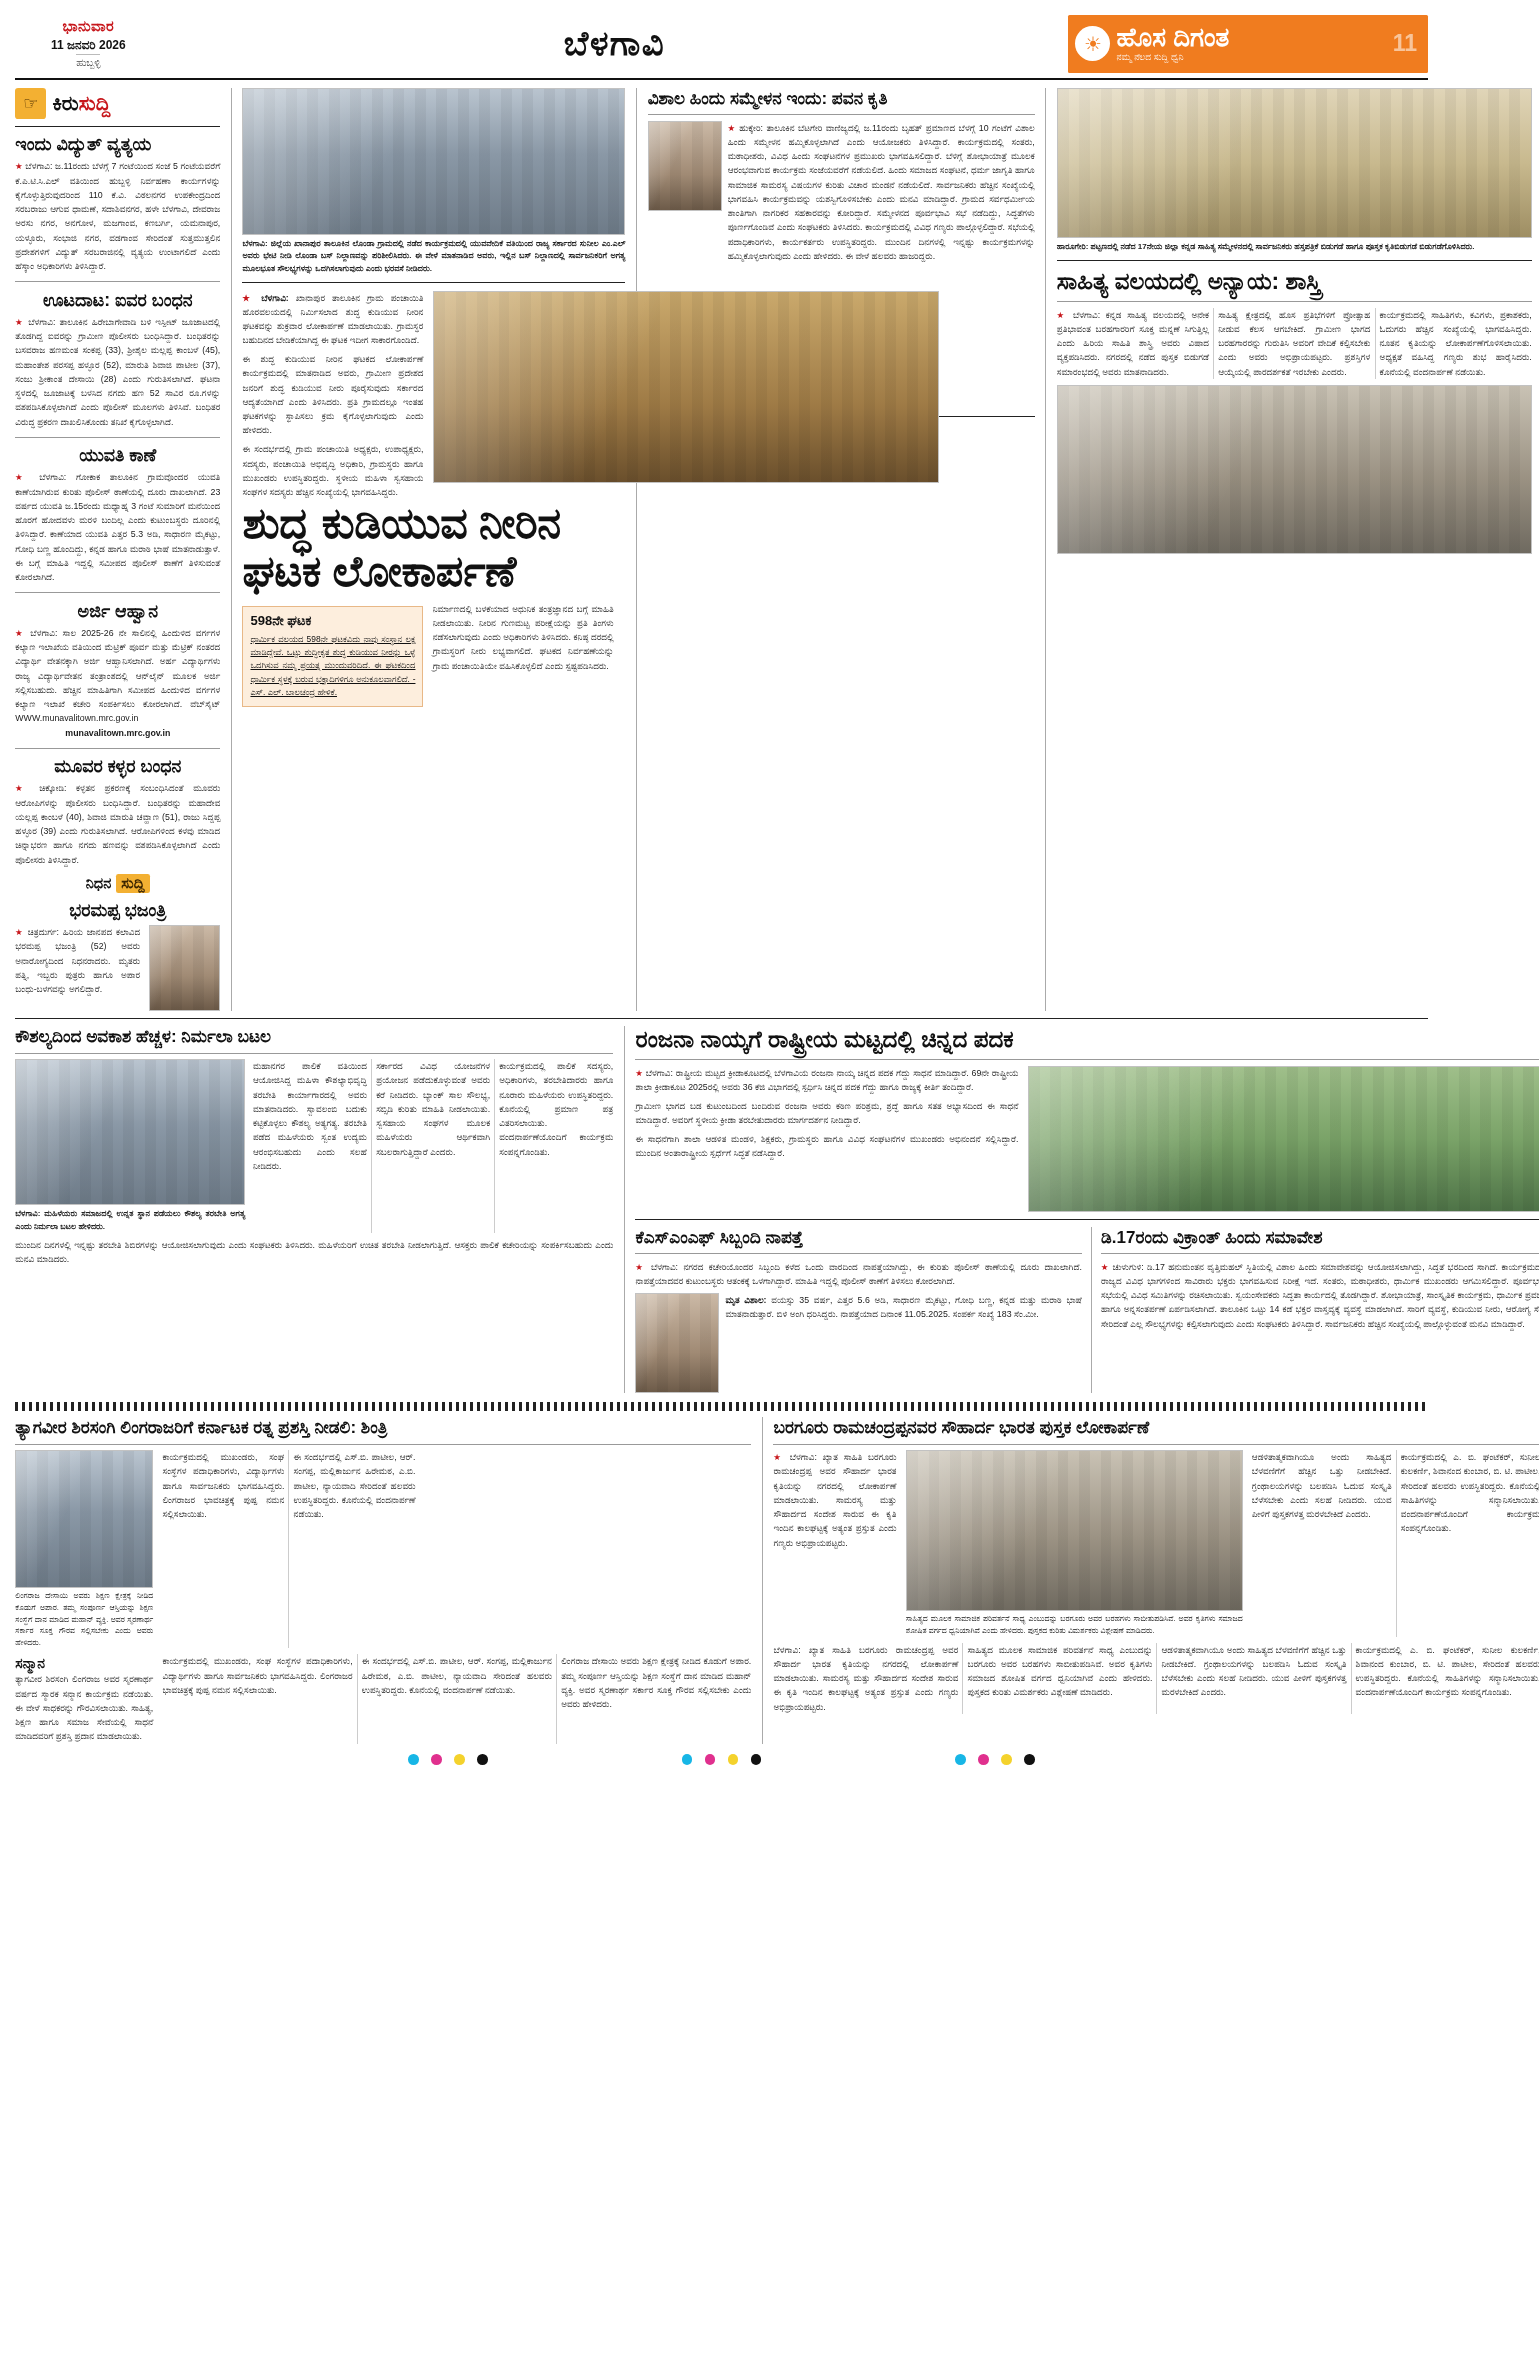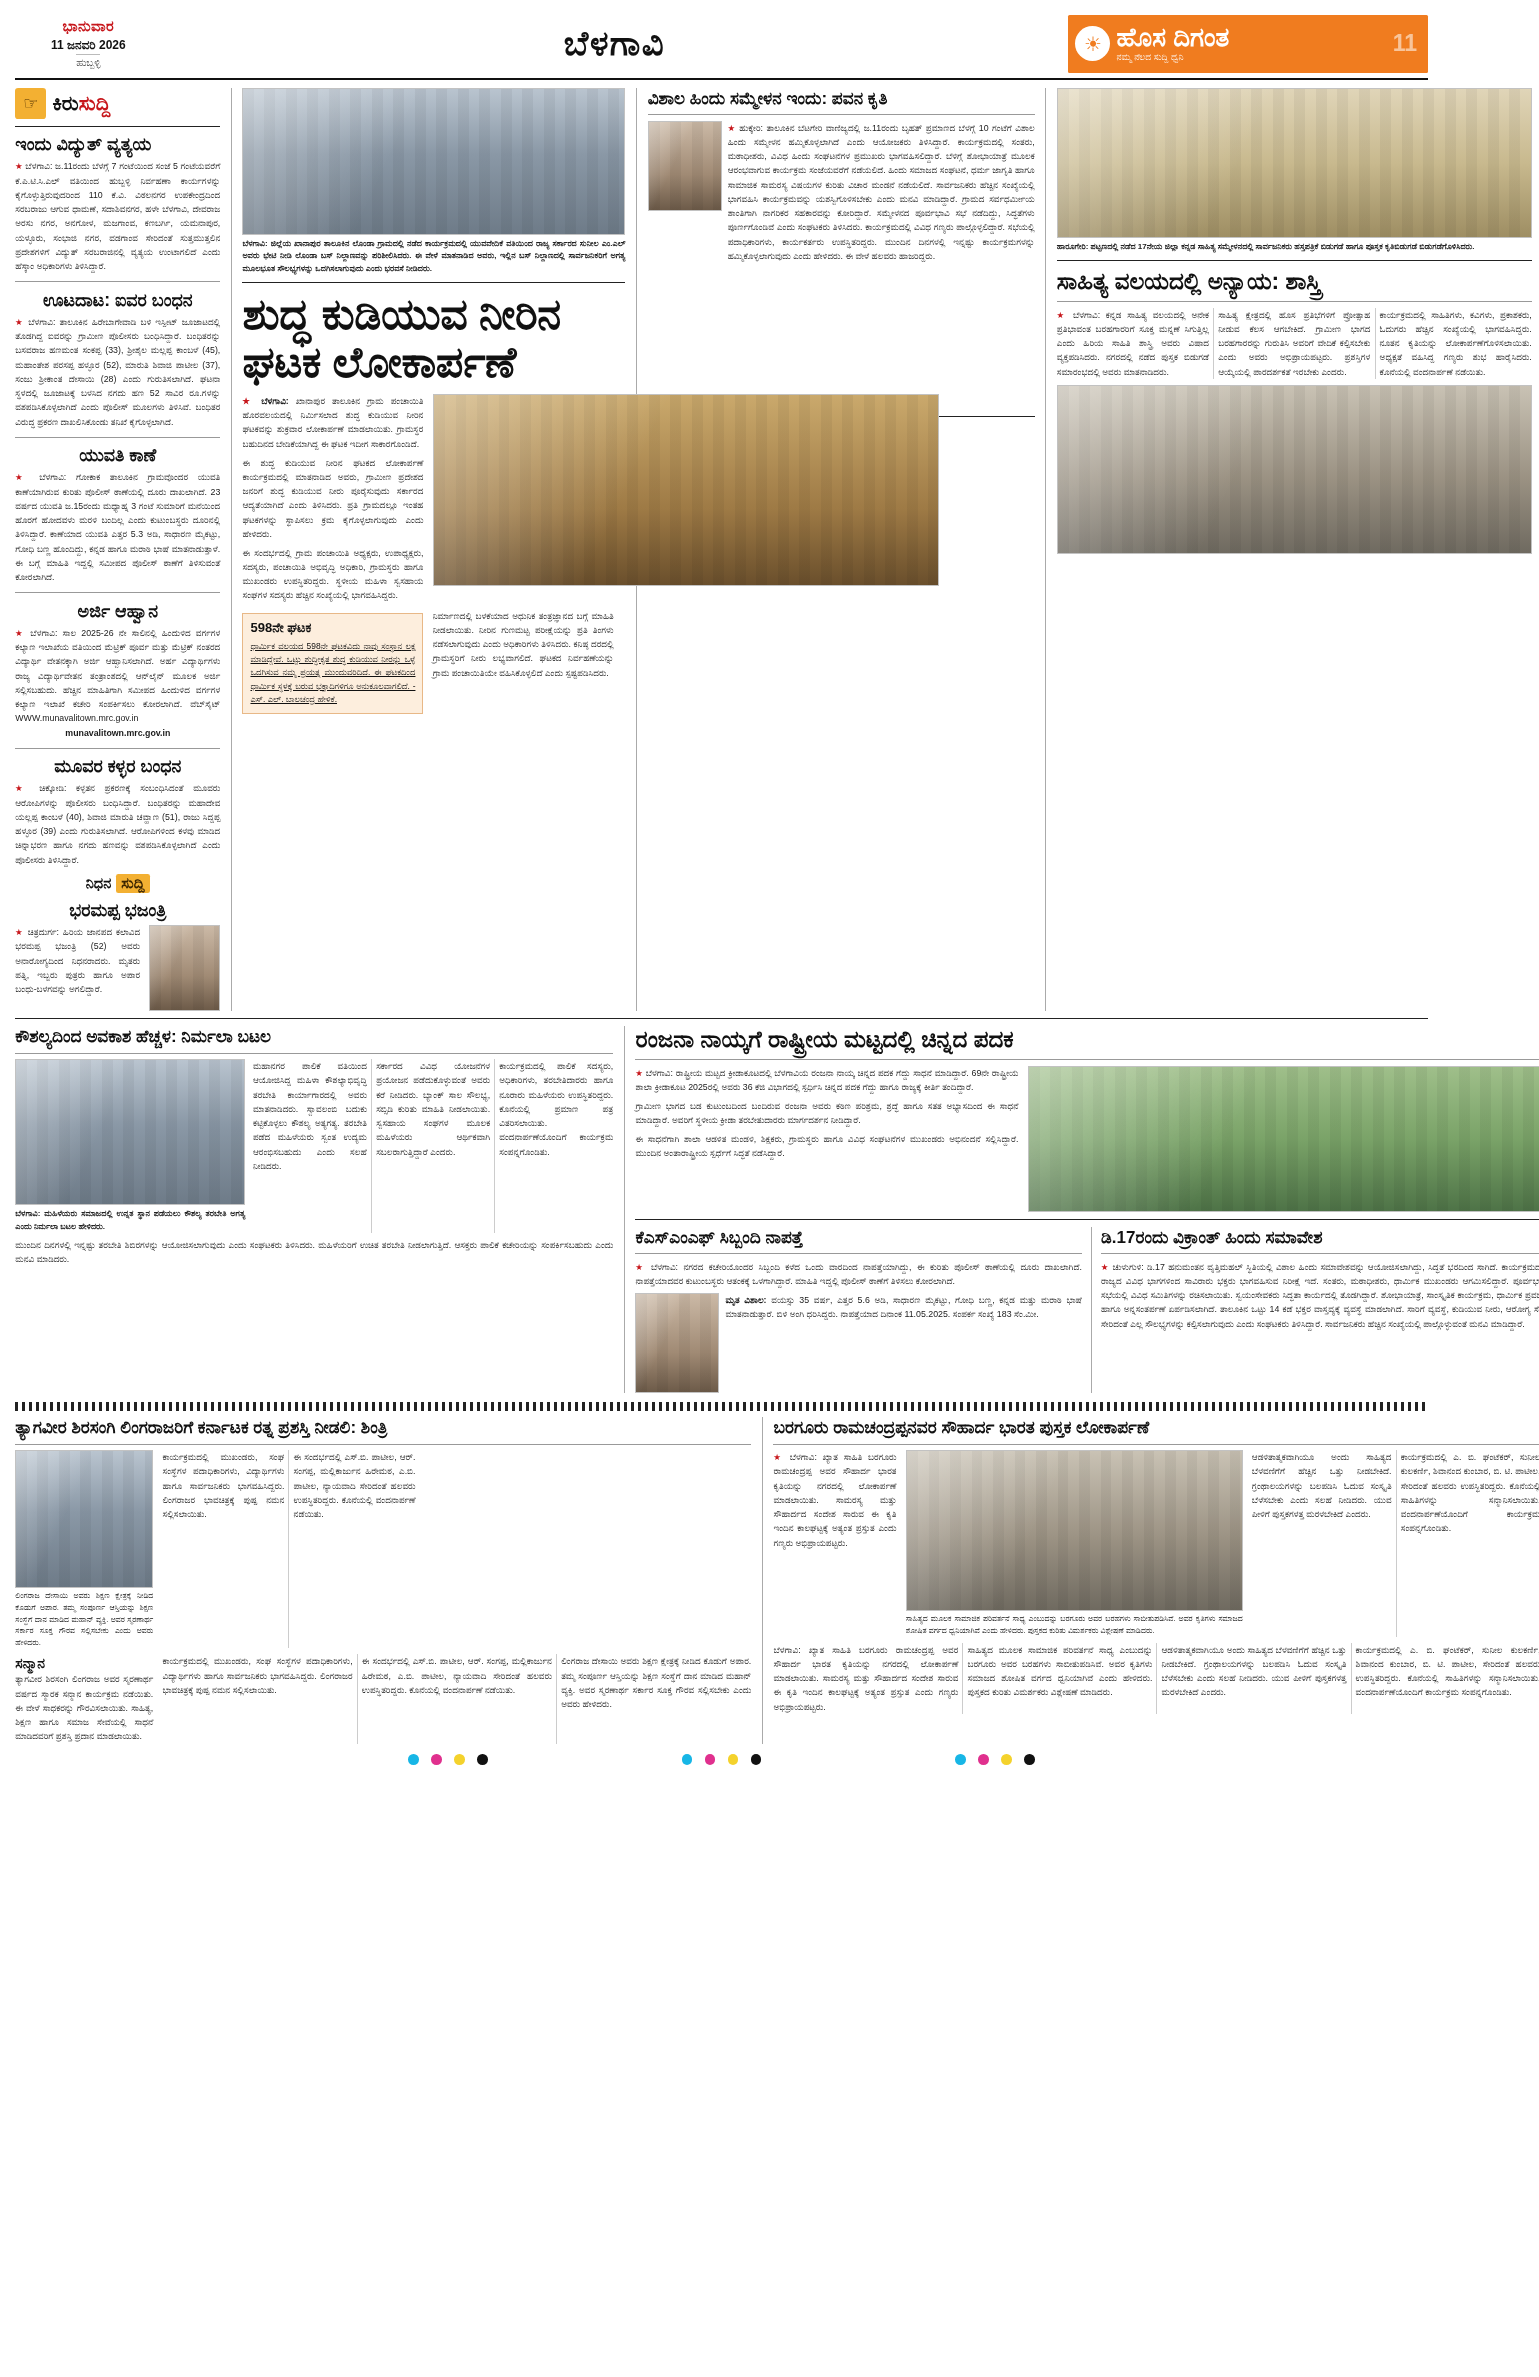--- a/index.html
+++ b/index.html
@@ -300,37 +300,37 @@
 
     <div class="vline"></div>
 
     <div class="col">
       <div class="photo ph-group" style="height:147px;"></div>
       <div class="cap">
         <span class="cap-loc">ಬೆಳಗಾವಿ: ಜಿಲ್ಲೆಯ ಖಾನಾಪುರ ತಾಲೂಕಿನ ಲೊಂಡಾ ಗ್ರಾಮದಲ್ಲಿ ನಡೆದ ಕಾರ್ಯಕ್ರಮದಲ್ಲಿ ಯುವವೇದಿಕೆ ವತಿಯಿಂದ ರಾಜ್ಯ ಸರ್ಕಾರದ ಸುನೀಲ ಎಂ.ಎಲ್ ಅವರು ಭೇಟಿ ನೀಡಿ ಲೊಂಡಾ ಬಸ್ ನಿಲ್ದಾಣವನ್ನು ಪರಿಶೀಲಿಸಿದರು. ಈ ವೇಳೆ ಮಾತನಾಡಿದ ಅವರು, ಇಲ್ಲಿನ ಬಸ್ ನಿಲ್ದಾಣದಲ್ಲಿ ಸಾರ್ವಜನಿಕರಿಗೆ ಅಗತ್ಯ ಮೂಲಭೂತ ಸೌಲಭ್ಯಗಳನ್ನು ಒದಗಿಸಲಾಗುವುದು ಎಂದು ಭರವಸೆ ನೀಡಿದರು.</span>
       </div>
       <div class="rule-thick"></div>
 
-      <div style="position:relative;">
-        <div class="hl-xl" style="width:782px;">ಶುದ್ಧ ಕುಡಿಯುವ ನೀರಿನ</div>
-        <div class="hl-xl" style="width:782px;">ಘಟಕ ಲೋಕಾರ್ಪಣೆ</div>
-      </div>
-
       <div style="display:flex;gap:9.2px;margin-top:7.7px;">
         <div style="flex:0 0 181px;">
           <div class="body-txt">
             <span class="lead lead-city">ಬೆಳಗಾವಿ:</span>
             <span>ಖಾನಾಪುರ ತಾಲೂಕಿನ ಗ್ರಾಮ ಪಂಚಾಯಿತಿ ಹೊರವಲಯದಲ್ಲಿ ನಿರ್ಮಿಸಲಾದ ಶುದ್ಧ ಕುಡಿಯುವ ನೀರಿನ ಘಟಕವನ್ನು ಶುಕ್ರವಾರ ಲೋಕಾರ್ಪಣೆ ಮಾಡಲಾಯಿತು. ಗ್ರಾಮಸ್ಥರ ಬಹುದಿನದ ಬೇಡಿಕೆಯಾಗಿದ್ದ ಈ ಘಟಕ ಇದೀಗ ಸಾಕಾರಗೊಂಡಿದೆ.</span>
           </div>
           <div class="body-txt" style="margin-top:4.6px;">ಈ ಶುದ್ಧ ಕುಡಿಯುವ ನೀರಿನ ಘಟಕದ ಲೋಕಾರ್ಪಣೆ ಕಾರ್ಯಕ್ರಮದಲ್ಲಿ ಮಾತನಾಡಿದ ಅವರು, ಗ್ರಾಮೀಣ ಪ್ರದೇಶದ ಜನರಿಗೆ ಶುದ್ಧ ಕುಡಿಯುವ ನೀರು ಪೂರೈಸುವುದು ಸರ್ಕಾರದ ಆದ್ಯತೆಯಾಗಿದೆ ಎಂದು ತಿಳಿಸಿದರು. ಪ್ರತಿ ಗ್ರಾಮದಲ್ಲೂ ಇಂತಹ ಘಟಕಗಳನ್ನು ಸ್ಥಾಪಿಸಲು ಕ್ರಮ ಕೈಗೊಳ್ಳಲಾಗುವುದು ಎಂದು ಹೇಳಿದರು.</div>
           <div class="body-txt" style="margin-top:4.6px;">ಈ ಸಂದರ್ಭದಲ್ಲಿ ಗ್ರಾಮ ಪಂಚಾಯಿತಿ ಅಧ್ಯಕ್ಷರು, ಉಪಾಧ್ಯಕ್ಷರು, ಸದಸ್ಯರು, ಪಂಚಾಯಿತಿ ಅಭಿವೃದ್ಧಿ ಅಧಿಕಾರಿ, ಗ್ರಾಮಸ್ಥರು ಹಾಗೂ ಮುಖಂಡರು ಉಪಸ್ಥಿತರಿದ್ದರು. ಸ್ಥಳೀಯ ಮಹಿಳಾ ಸ್ವಸಹಾಯ ಸಂಘಗಳ ಸದಸ್ಯರು ಹೆಚ್ಚಿನ ಸಂಖ್ಯೆಯಲ್ಲಿ ಭಾಗವಹಿಸಿದ್ದರು.</div>
         </div>
         <div style="flex:1;">
           <div class="photo ph-stage" style="height:192px;width:506px;"></div>
         </div>
+      </div>
+
+      <div style="position:relative;">
+        <div class="hl-xl" style="width:782px;">ಶುದ್ಧ ಕುಡಿಯುವ ನೀರಿನ</div>
+        <div class="hl-xl" style="width:782px;">ಘಟಕ ಲೋಕಾರ್ಪಣೆ</div>
       </div>
 
       <div style="display:flex;gap:9.2px;margin-top:6.1px;">
         <div style="flex:0 0 181px;">
           <div class="boxed-note">
             <h4>598ನೇ ಘಟಕ</h4>
             <p>ಧಾರ್ಮಿಕ ವಲಯದ 598ನೇ ಘಟಕವಿದು ನಾವು ಸಂಸ್ಥಾನ ಲಕ್ಷ ಮಾಡಿದ್ದೇವೆ. ಒಟ್ಟು ಶುದ್ಧೀಕೃತ ಶುದ್ಧ ಕುಡಿಯುವ ನೀರನ್ನು ಒಳ್ಳೆ ಒದಗಿಸುವ ನಮ್ಮ ಪ್ರಯತ್ನ ಮುಂದುವರಿದಿದೆ. ಈ ಘಟಕದಿಂದ ಧಾರ್ಮಿಕ ಸ್ಥಳಕ್ಕೆ ಬರುವ ಭಕ್ತಾದಿಗಳಿಗೂ ಅನುಕೂಲವಾಗಲಿದೆ. - ಎಸ್. ಎಲ್. ಬಾಲಚಂದ್ರ ಹೇಳಿಕೆ.</p>
           </div>
         </div>
         <div style="flex:0 0 181px;">

